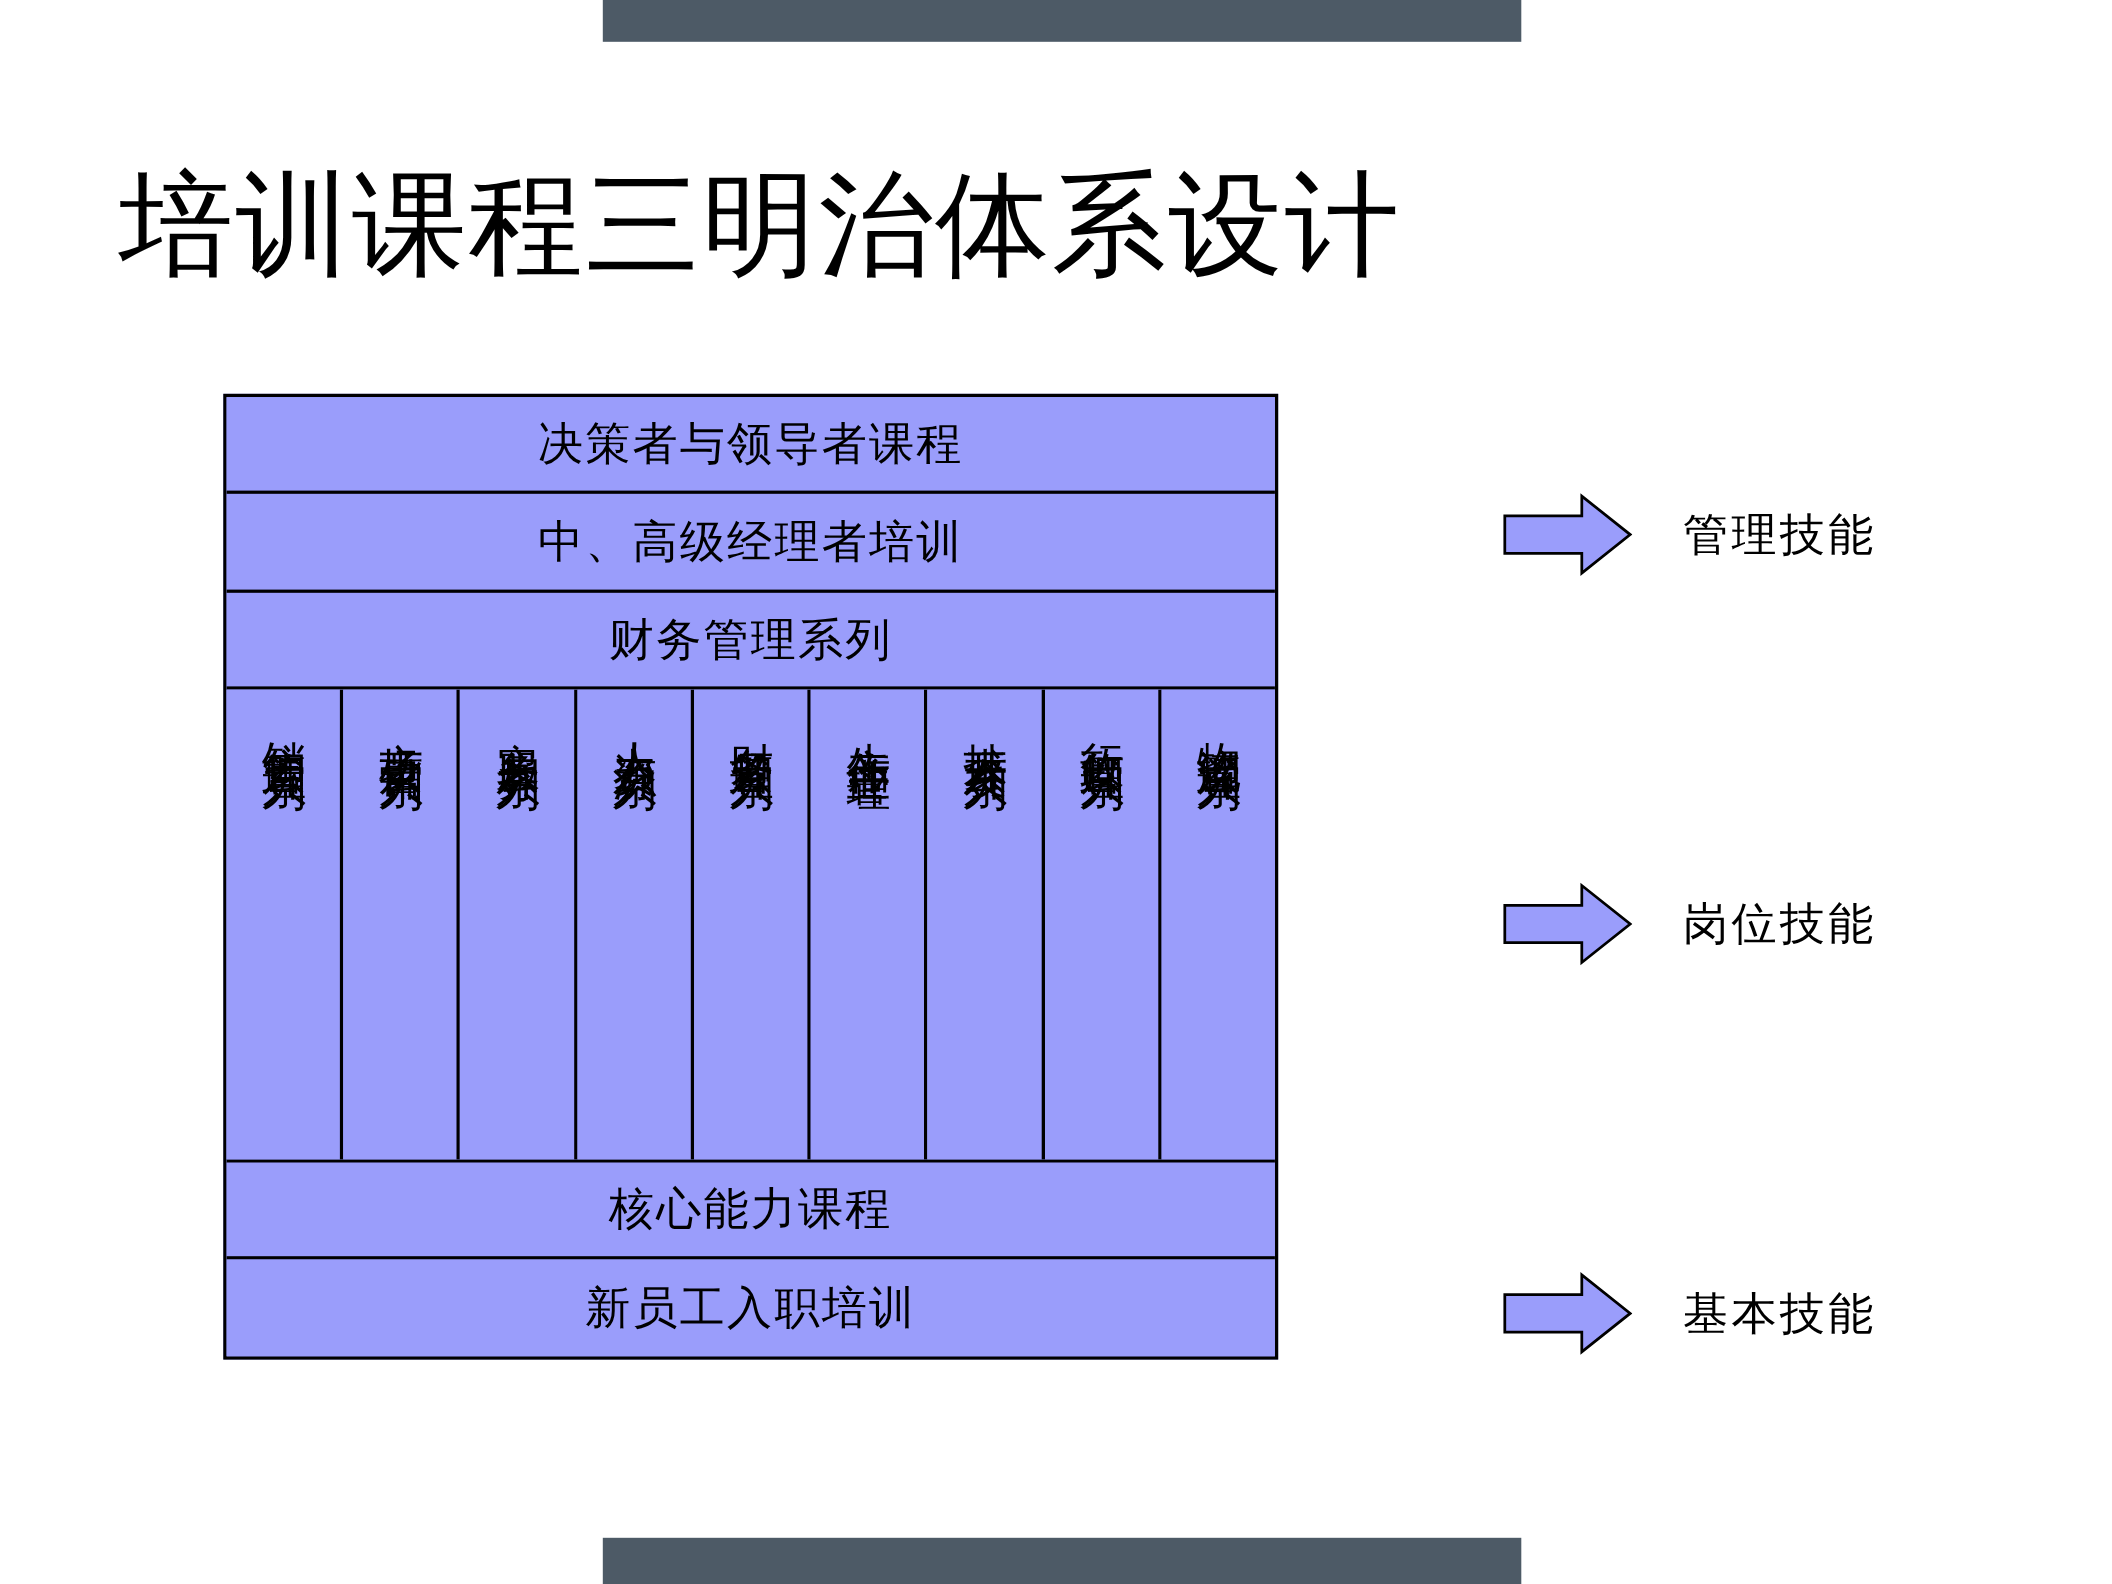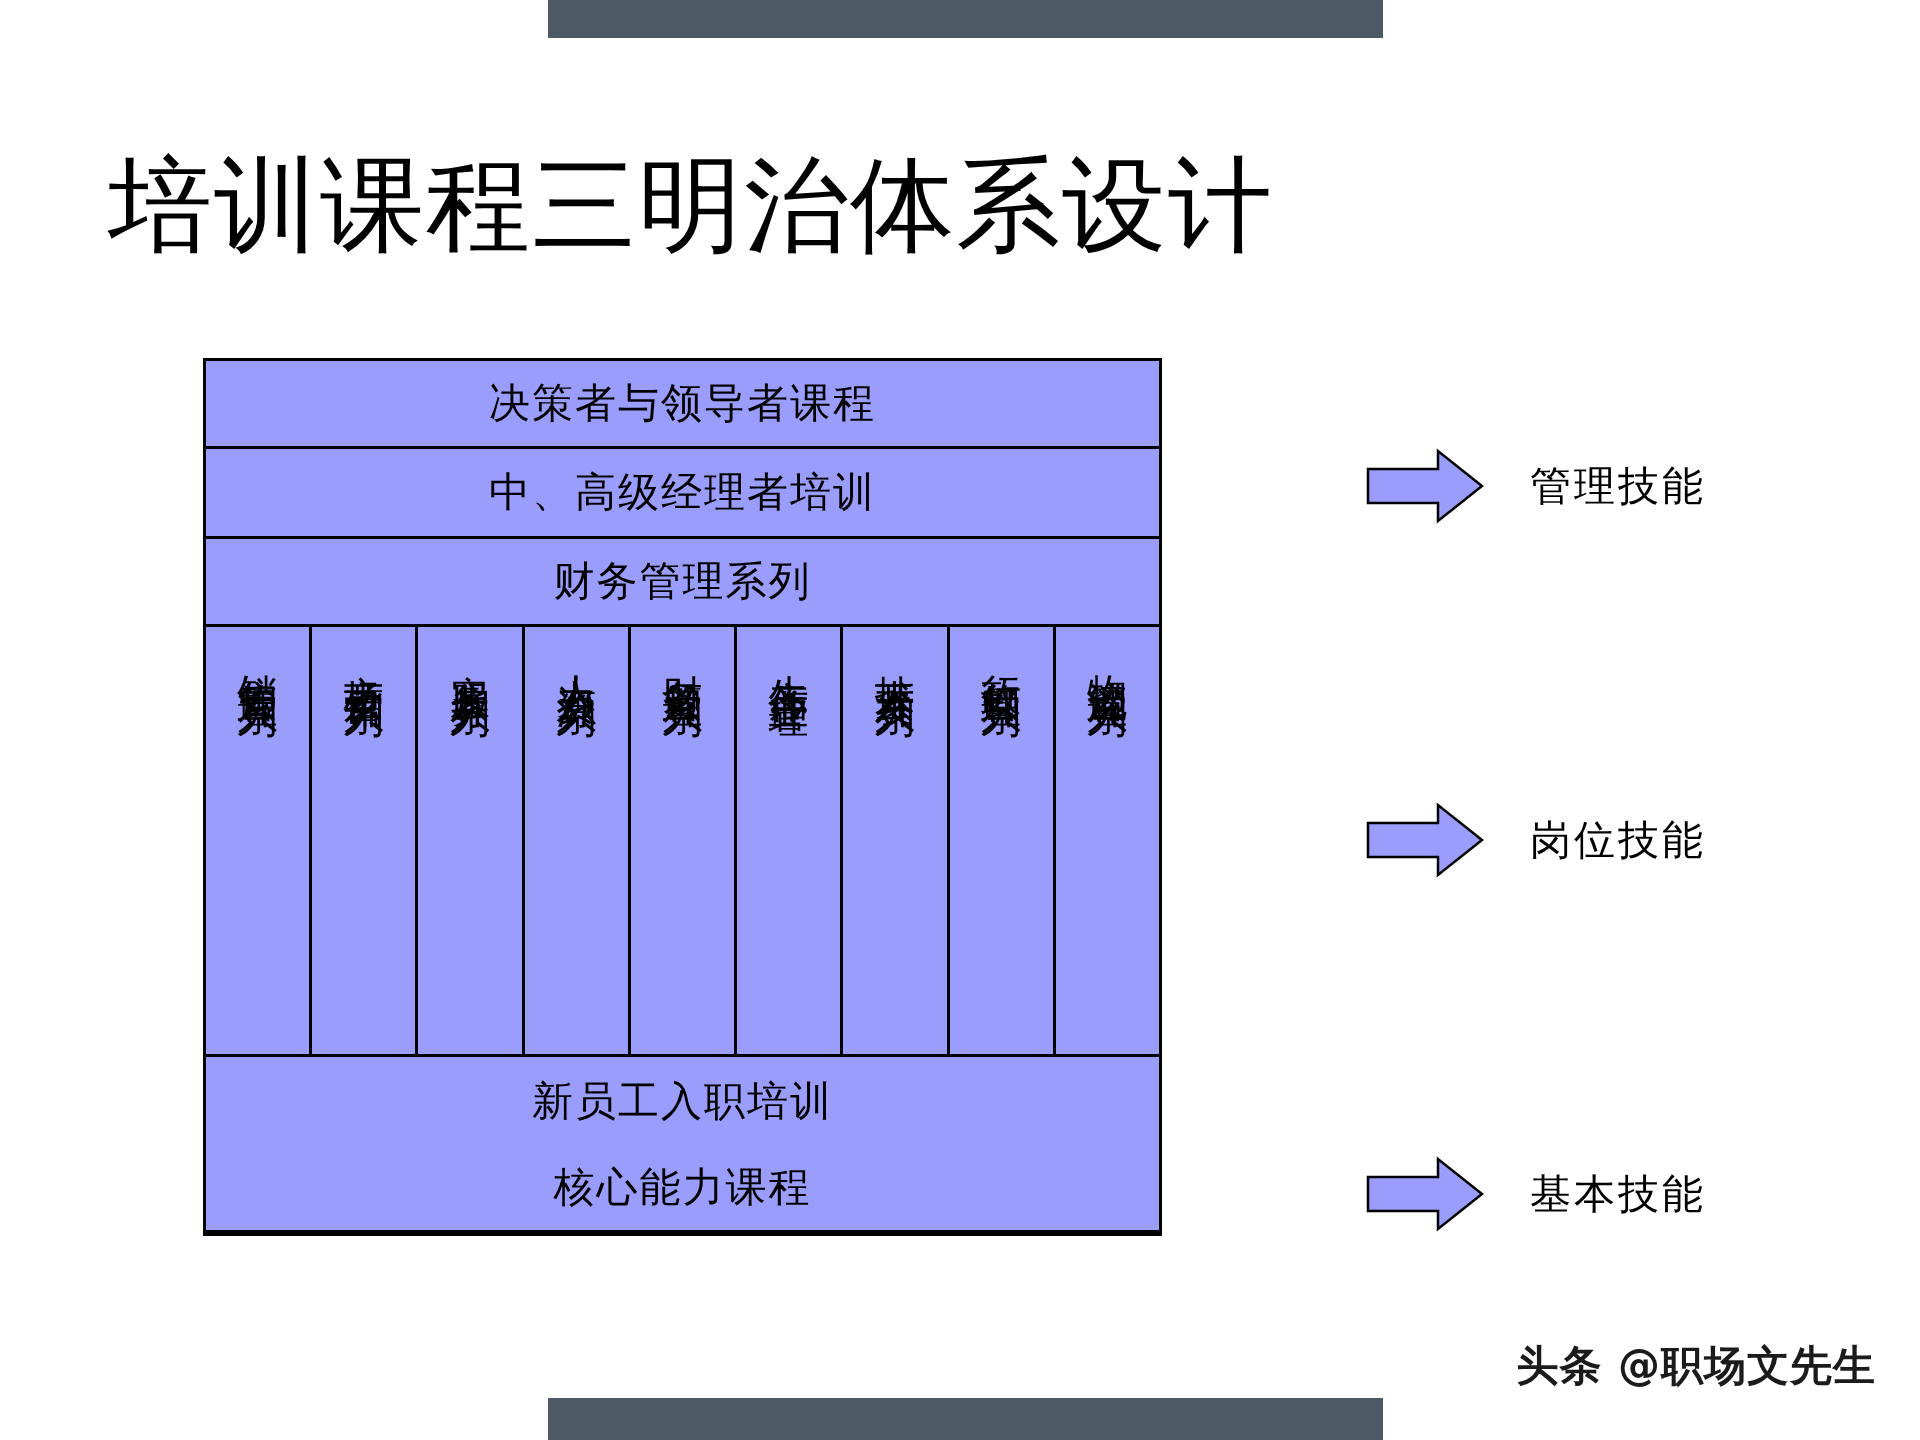--- a/index.html
+++ b/index.html
@@ -192,26 +192,26 @@
         <span class="vtext">技术开发系列</span>
       </div>
       <div class="vcol">
         <span class="vtext">行政管理系列</span>
       </div>
       <div class="vcol">
         <span class="vtext">物流管理系列</span>
       </div>
     </div>
 
+    <div class="band bot1">
+      <span>核心能力课程</span>
+    </div>
+
     <div class="band bot2">
       <span>新员工入职培训</span>
-    </div>
-
-    <div class="band bot1">
-      <span>核心能力课程</span>
     </div>
 
   </div>
 
   <div class="callout c1">
     <svg class="arrow-icon" viewBox="0 0 118 76" xmlns="http://www.w3.org/2000/svg">
       <polygon points="2,21 72,21 72,3 116,38 72,73 72,55 2,55" fill="#9a9dfb" stroke="#000000" stroke-width="2.5" stroke-linejoin="miter"></polygon>
     </svg>
     <span class="callout-label">管理技能</span>
   </div>
@@ -223,15 +223,14 @@
     <span class="callout-label">岗位技能</span>
   </div>
 
   <div class="callout c3">
     <svg class="arrow-icon" viewBox="0 0 118 76" xmlns="http://www.w3.org/2000/svg">
       <polygon points="2,21 72,21 72,3 116,38 72,73 72,55 2,55" fill="#9a9dfb" stroke="#000000" stroke-width="2.5" stroke-linejoin="miter"></polygon>
     </svg>
     <span class="callout-label">基本技能</span>
   </div>
 
-  <div class="footer-wm">头条 @职场文先生</div>
 
 </div>
 
 </body></html>

